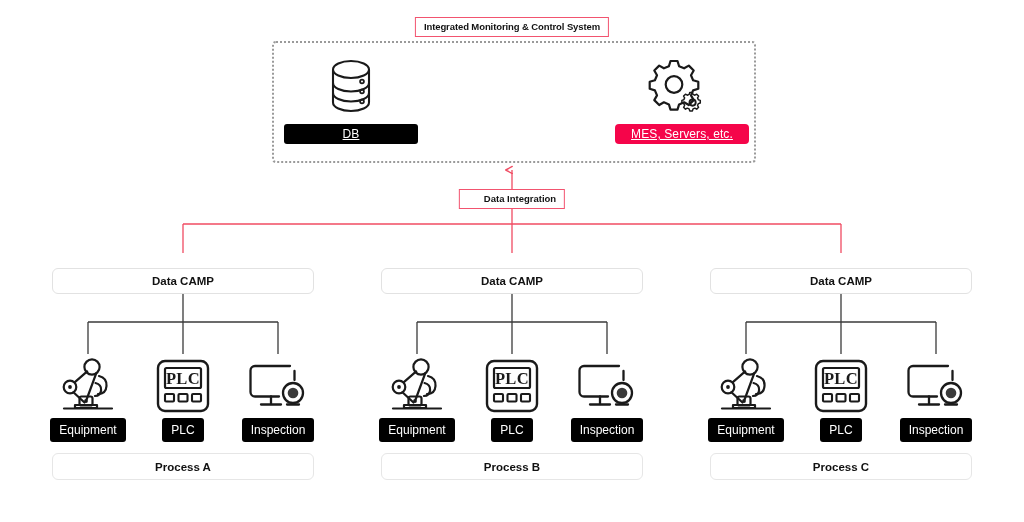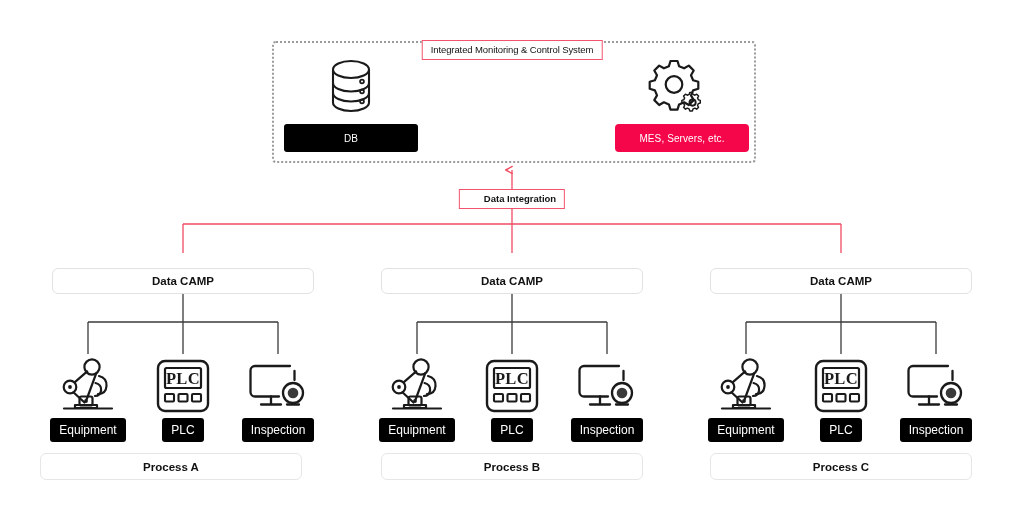--- a/index.html
+++ b/index.html
@@ -29,27 +29,27 @@
     width: 484px;
     height: 122px;
     border: 2px dotted #9a9a9a;
     border-radius: 4px;
     background: #ffffff;
     box-sizing: border-box;
   }
   .system-title {
     position: absolute;
     left: 50%;
-    top: 40px;
+    top: 17px;
     transform: translate(-50%, 0);
     background: #ffffff;
     border: 1.3px solid #f2536f;
     padding: 3px 8px 4px 8px;
     font-size: 9.5px;
-    font-weight: 400;
+    font-weight: 700;
     letter-spacing: -0.1px;
     color: #121212;
     white-space: nowrap;
     z-index: 5;
   }
 
   
   .top-item {
     position: absolute;
     top: 55px;
@@ -60,31 +60,32 @@
   }
   .top-item .icon-wrap {
     height: 62px;
     display: flex;
     align-items: center;
     justify-content: center;
   }
   .pill {
     margin-top: 7px;
     width: 134px;
-    height: 28px;
+    height: 20px;
     border-radius: 3px;
     display: flex;
     align-items: center;
     justify-content: center;
-    font-size: 10px;
+    font-size: 12px;
     font-weight: 500;
     color: #ffffff;
     background: #000000;
     letter-spacing: 0.1px;
     box-sizing: border-box;
+    text-decoration: underline;
   }
   .pill.accent { background: #f5054a; border-radius: 4px; margin-left: 14px; }
 
   
   .di-label {
     position: absolute;
     left: 50%;
     top: 189px;
     transform: translateX(-50%);
     background: #ffffff;
@@ -309,21 +310,21 @@
           <line x1="14" y1="46.5" x2="34" y2="46.5"></line>
           <circle cx="46" cy="35" r="10"></circle>
           <line x1="40" y1="46.5" x2="52" y2="46.5"></line>
         </g>
         <circle cx="46" cy="35" r="5.3" fill="#3a3a3a"></circle>
       </svg>
     </div>
     <div class="node-pill">Inspection</div>
   </div>
 
-  <div class="proc-box" style="left:40px;">
+  <div class="proc-box" style="left:52px;">
     <span>Process A</span>
   </div>
 
   <div class="camp-box" style="left:381px;">
     <span>Data CAMP</span>
   </div>
 
   <div class="node" style="left:374px;">
     <div class="icon-wrap">
       <svg width="62" height="58" viewBox="0 0 62 58">

